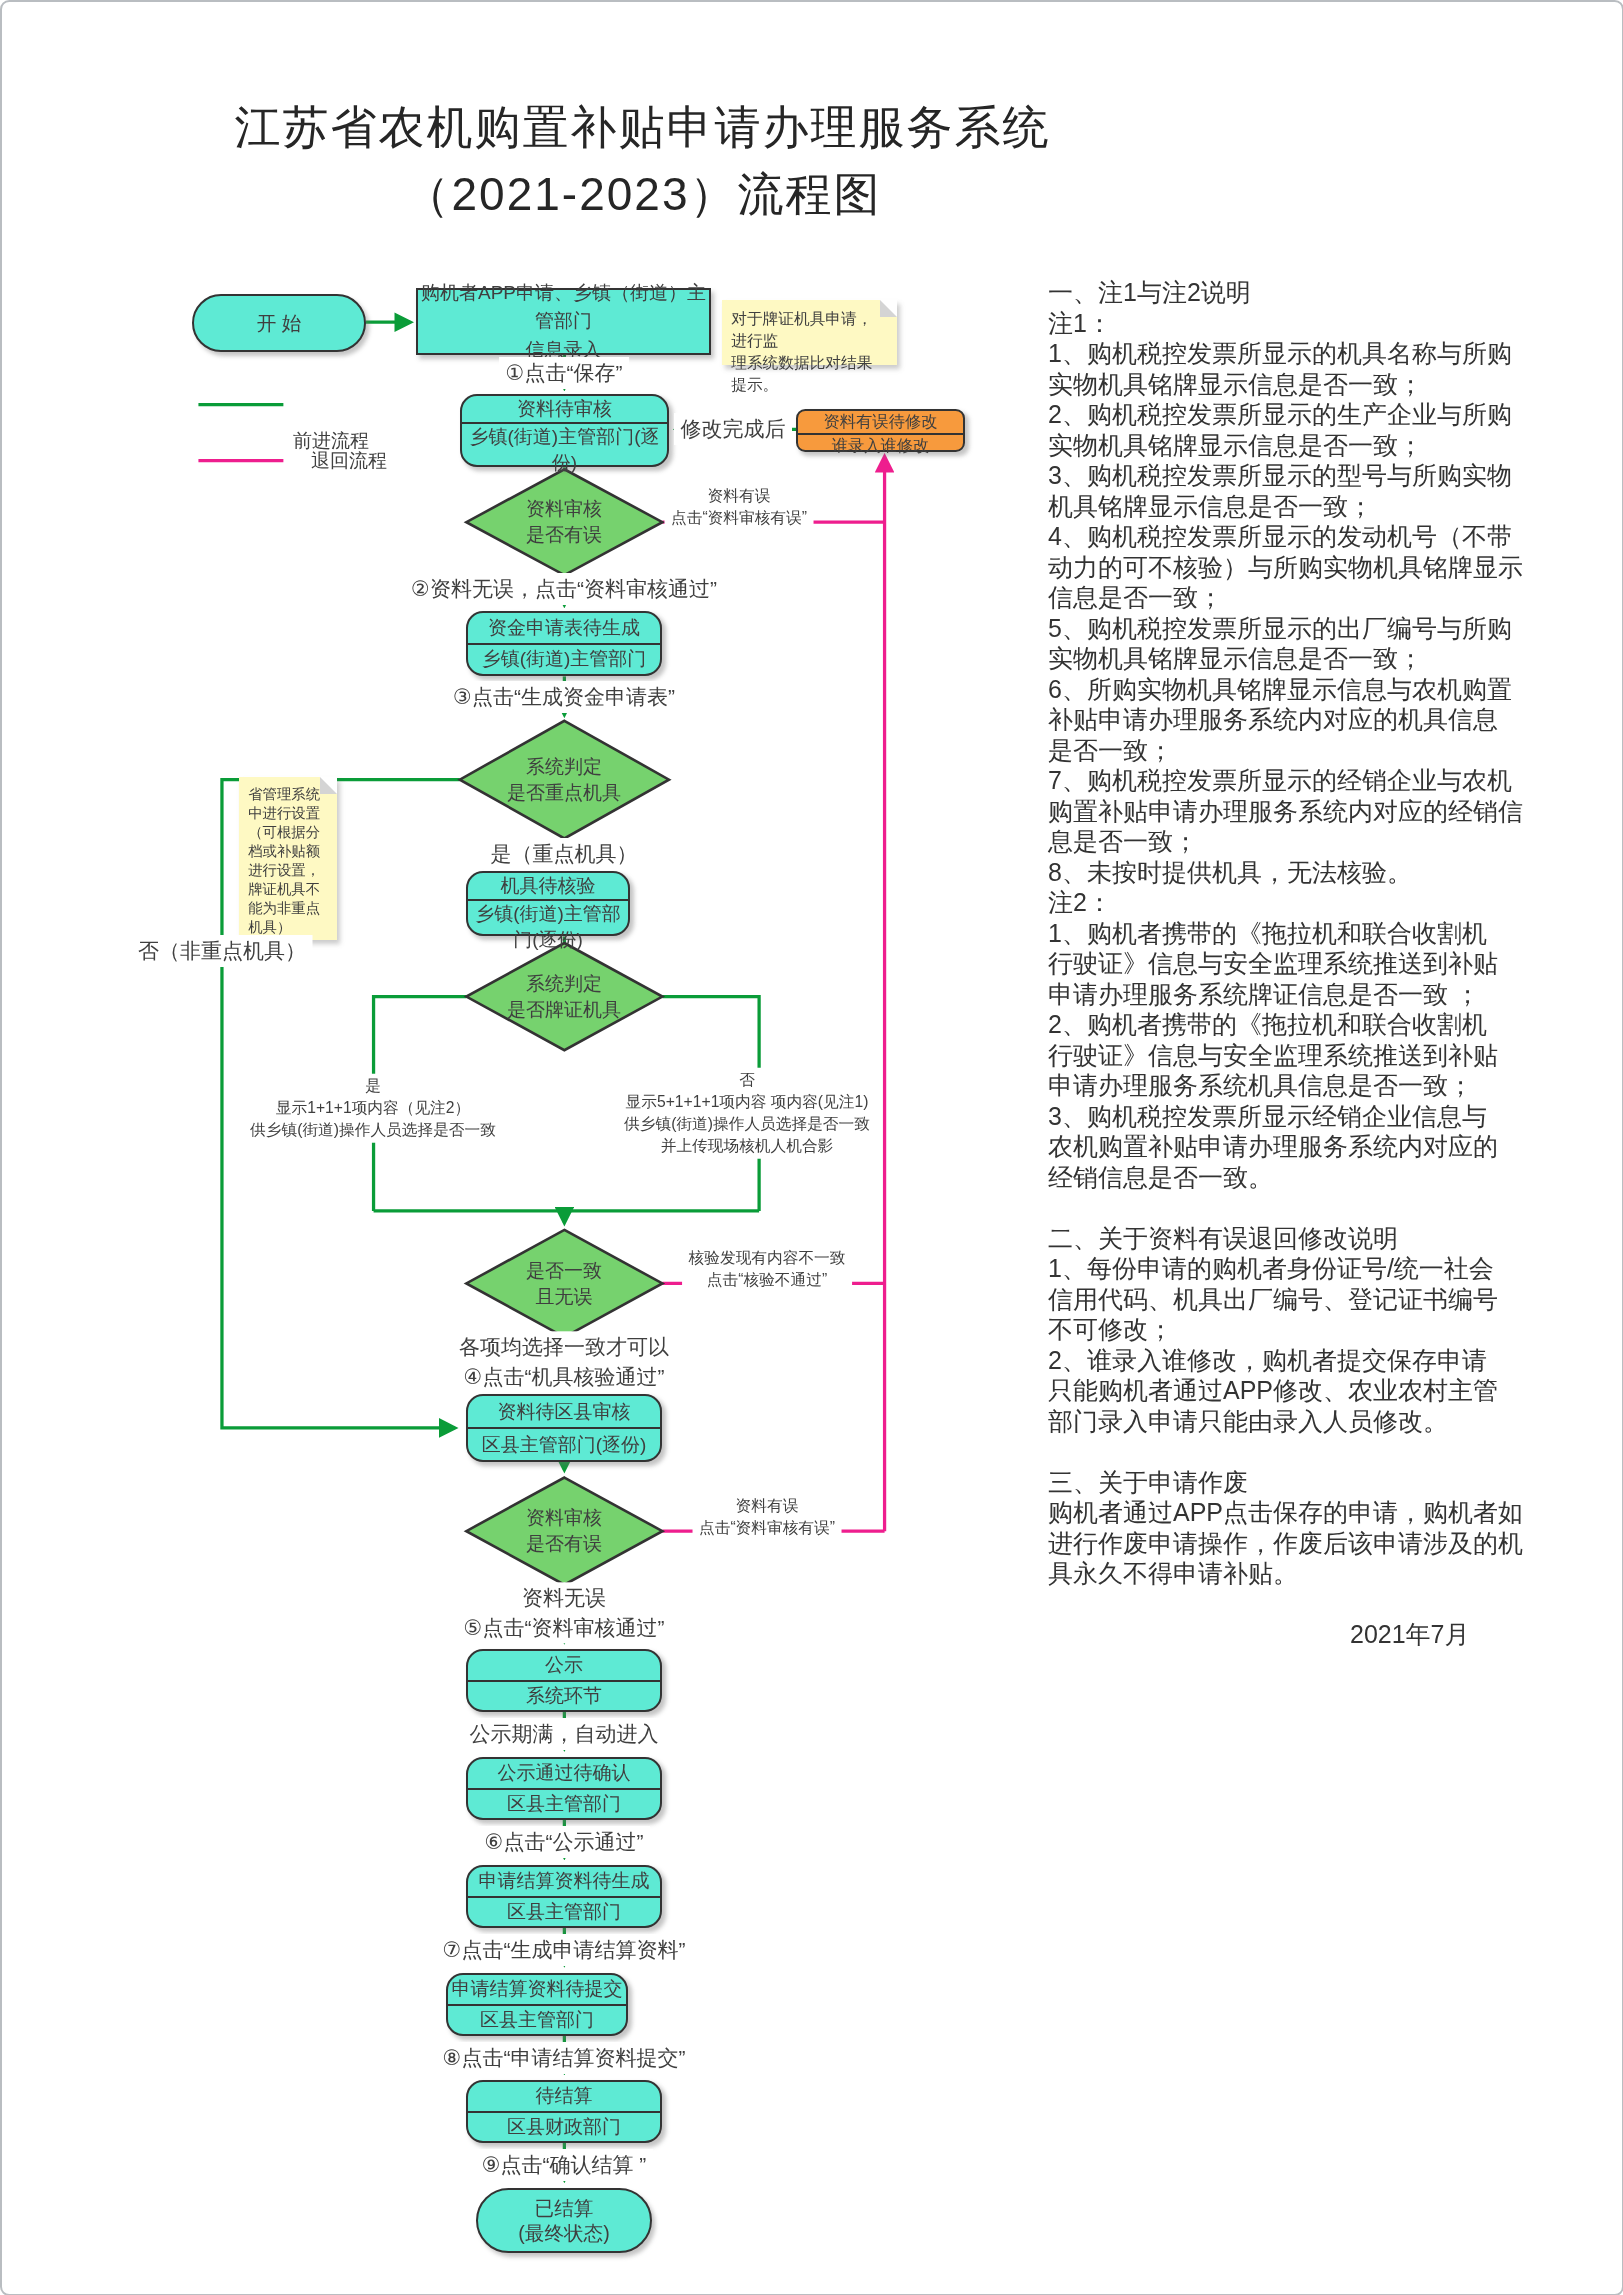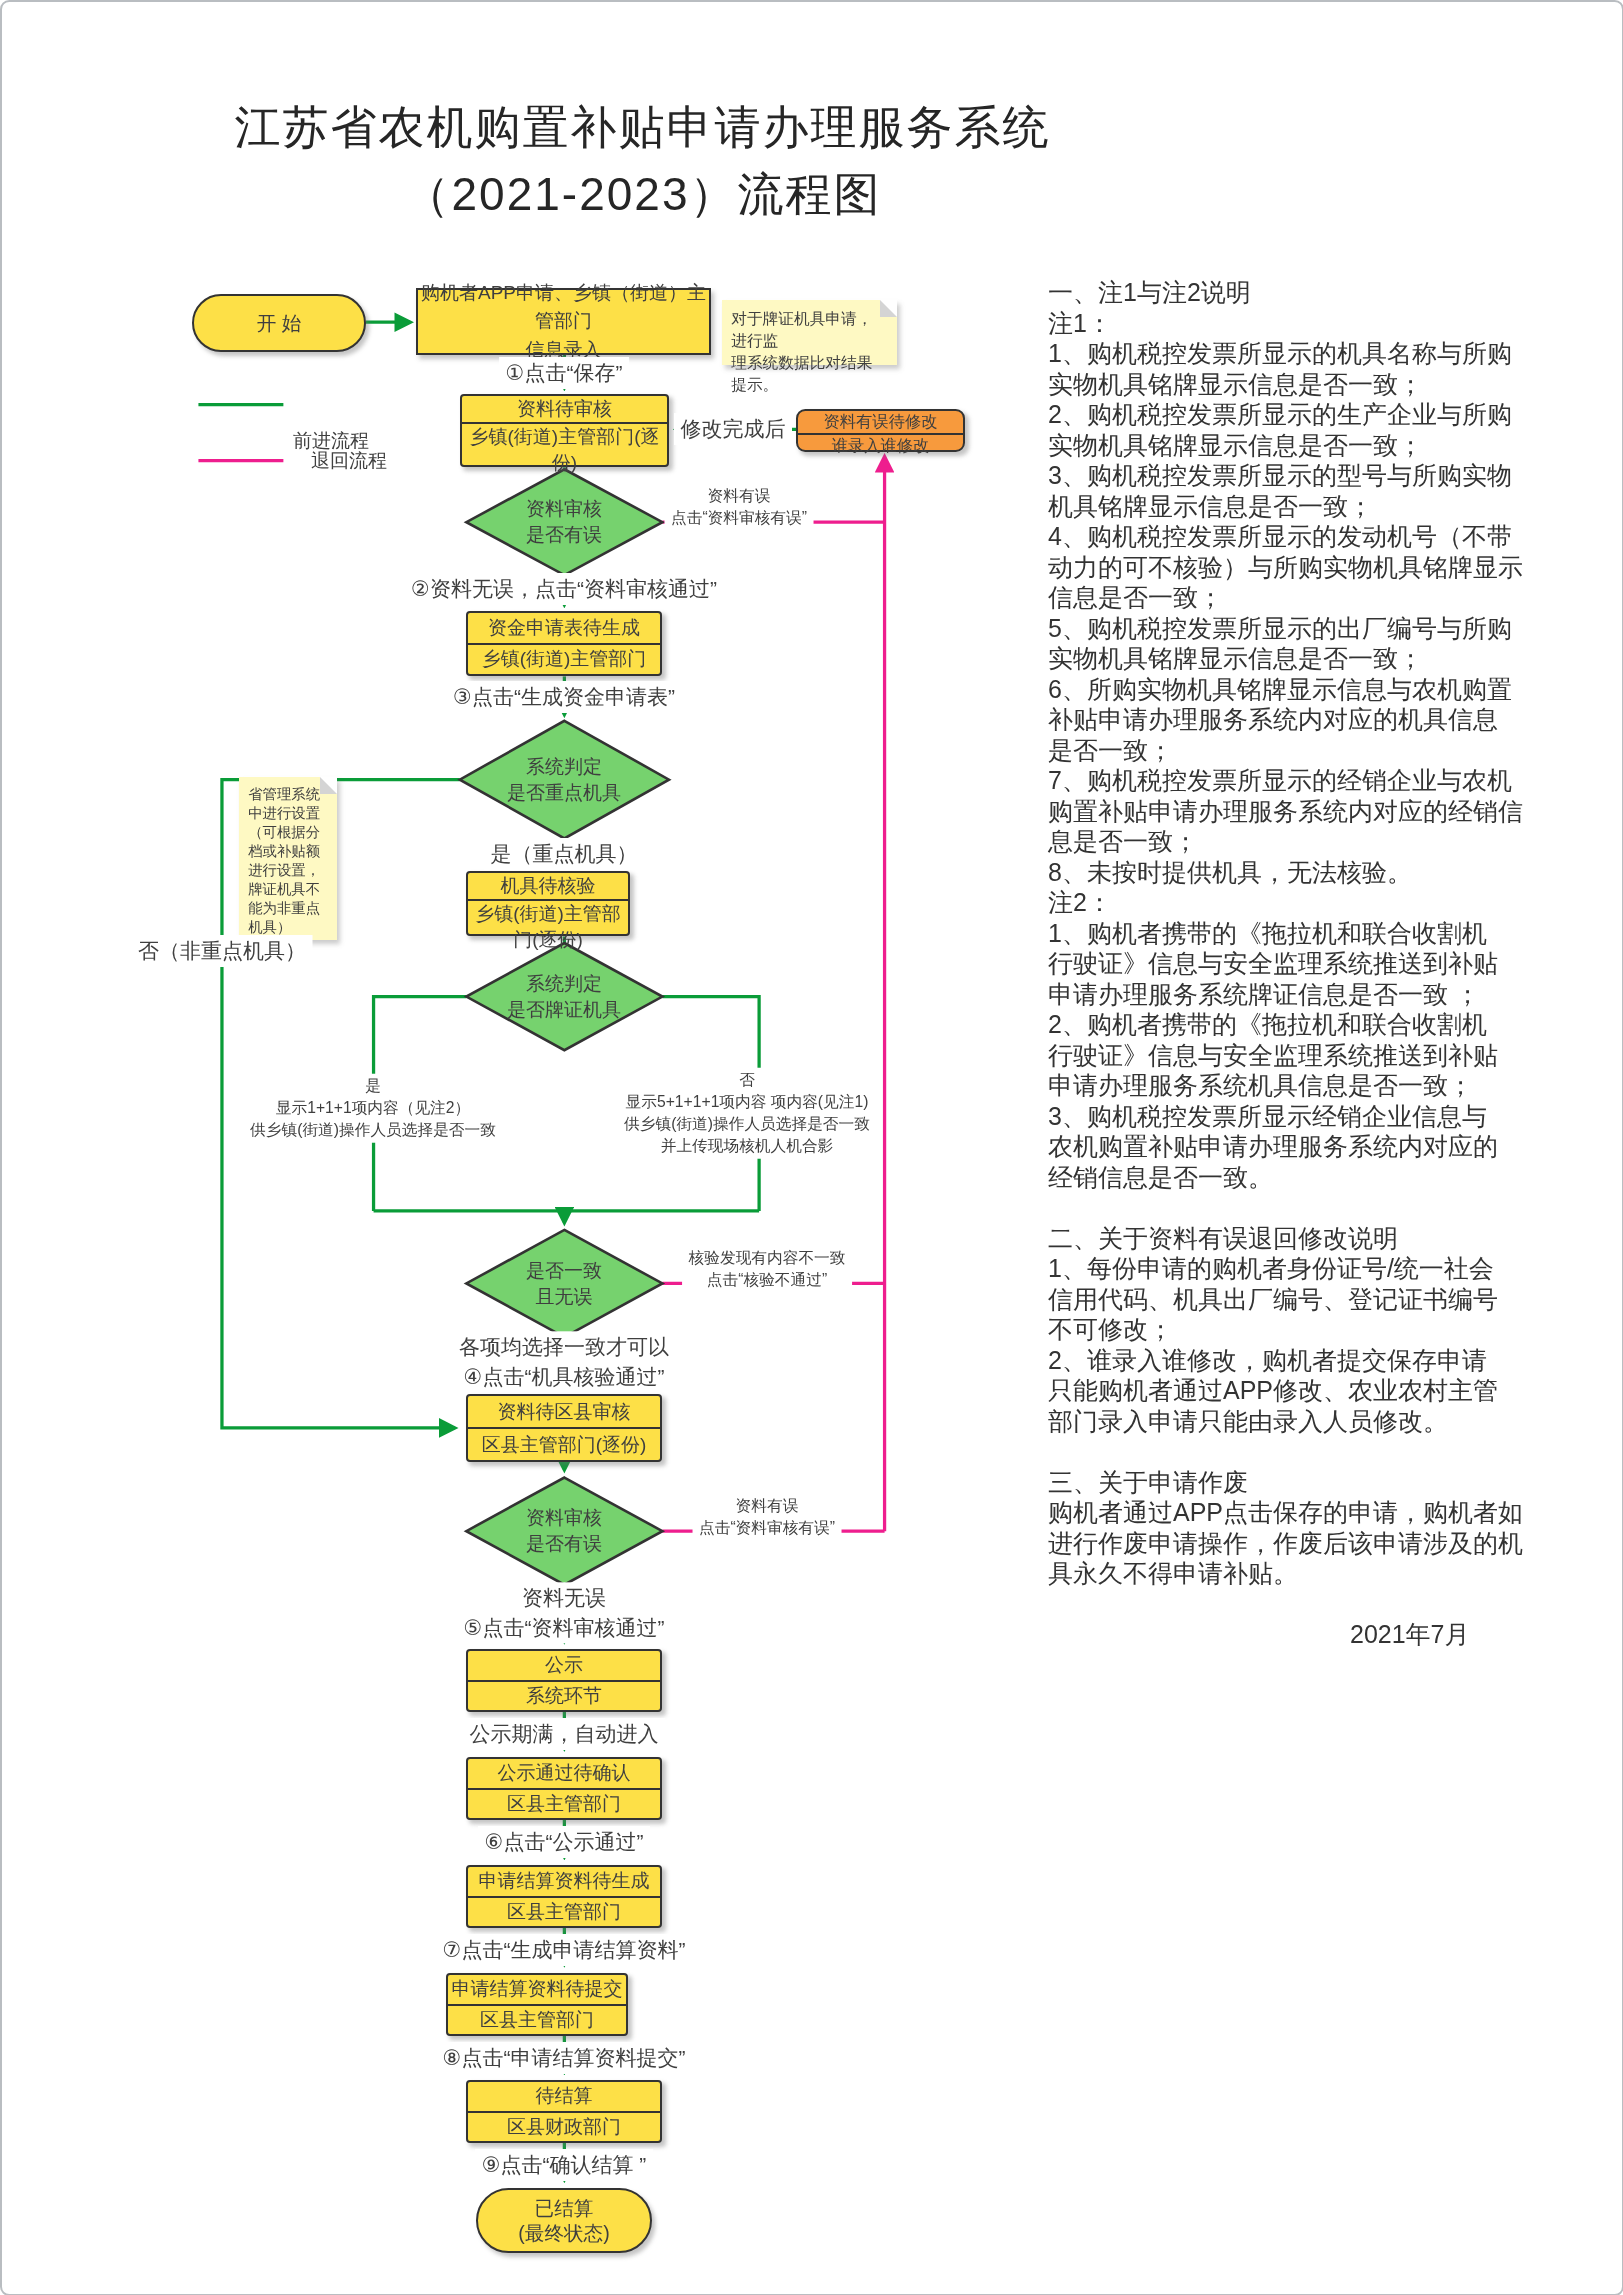--- a/index.html
+++ b/index.html
@@ -2,25 +2,25 @@
 <html style="font-size:10.5px"><head>
 <meta charset="utf-8">
 <style>
   html,body{margin:0;padding:0;background:#ffffff;}
   body{width:1624px;height:2295px;font-family:"Liberation Sans","DejaVu Sans",sans-serif;}
   .page{position:relative;width:1620px;height:2292px;background:#fff;border:2px solid #b9bdc1;border-radius:9.2px;overflow:hidden;}
   .titlewrap{position:absolute;left:0;top:92px;width:1281px;text-align:center;color:#262626;
              font-size:46px;letter-spacing:2px;line-height:1.45;white-space:pre-line;font-weight:500;}
   .wires{position:absolute;left:0;top:0;}
   
-  .node{position:absolute;box-sizing:border-box;background:#fde047;border:2.6px solid #333;
+  .node{position:absolute;box-sizing:border-box;background:#5eead4;border:2.6px solid #333;
         color:#3f3f3f;text-align:center;box-shadow:3.3px 3.9px 4.6px rgba(110,110,110,.4);}
   .stadium{border-radius:39px;display:flex;align-items:center;justify-content:center;
            font-size:19.6px;white-space:pre-line;line-height:1.25;}
-  .rect2{display:flex;flex-direction:column;border-radius:4px;}
+  .rect2{display:flex;flex-direction:column;border-radius:17px;}
   .rect2 .row{flex:1;display:flex;align-items:center;justify-content:center;font-size:19px;}
   .rect2 .row.top{border-bottom:2px solid #333;}
   .sharp{border-radius:0;display:flex;align-items:center;justify-content:center;
          font-size:19px;line-height:1.5;white-space:pre-line;}
   .orange{background:#f79a3d;border-radius:9.2px;border-width:2px;}
   .orange .row{font-size:16.3px;}
   .dlabel{position:absolute;transform:translate(-50%,-50%);text-align:center;color:#3f3f3f;
           font-size:19px;line-height:1.35;white-space:pre-line;pointer-events:none;}
   
   .clabel{position:absolute;transform:translate(-50%,-50%);background:#fff;padding:1.3px 6.5px;

